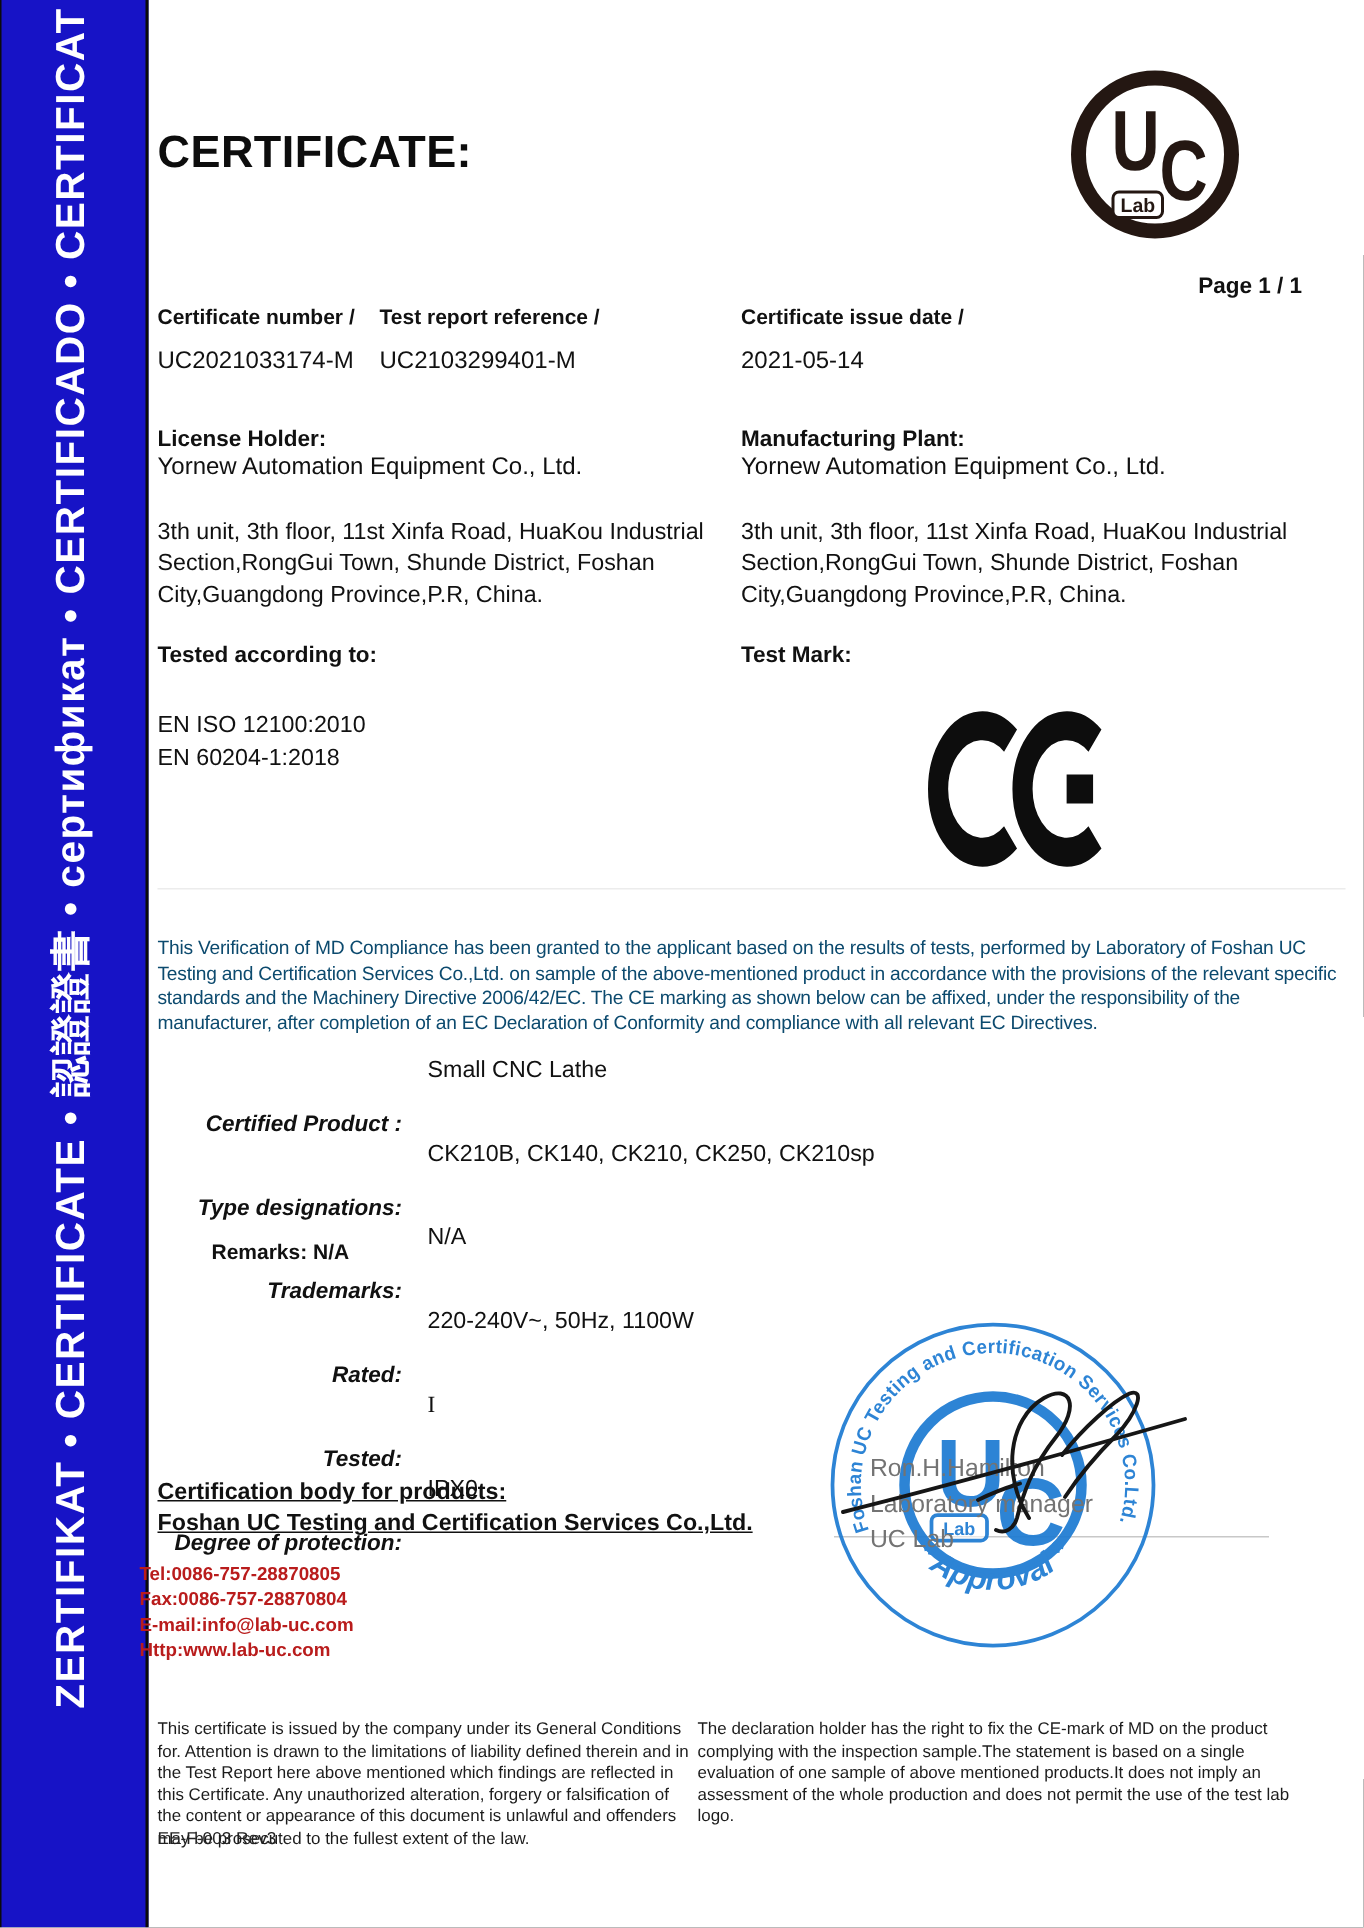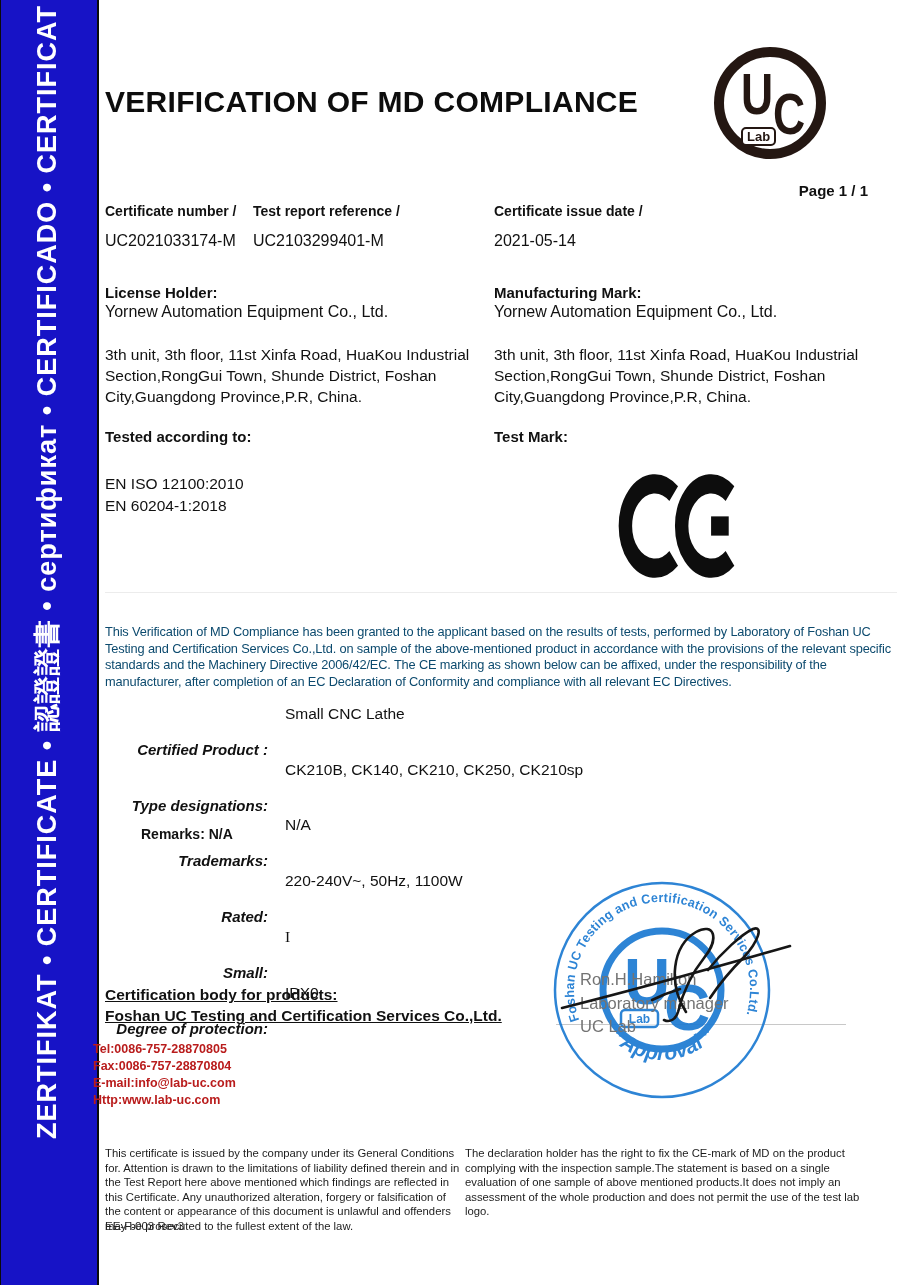--- a/index.html
+++ b/index.html
@@ -66,42 +66,42 @@
 </head>
 <body>
 
 <div id="page">
 
   <div class="abs sideband">
     <div class="abs sideband-text">ZERTIFIKAT • CERTIFICATE • 認證證書 • сертификат • CERTIFICADO • CERTIFICAT</div>
   </div>
 
   <div class="abs title">
-    <div>VERIFICATION OF MD COMPLIANCE</div>
+    <div>CERTIFICATE:</div>
   </div>
 
   <div class="abs uc-logo">
     <span class="lu">U</span>
     <span class="lc">C</span>
     <span class="lab">Lab</span>
   </div>
 
   <div class="abs page-label">Page 1 / 1</div>
 
   <div class="abs lbl" style="left:105px;top:203px;">Certificate number /</div>
   <div class="abs lbl" style="left:253px;top:203px;">Test report reference /</div>
   <div class="abs lbl" style="left:494px;top:203px;">Certificate issue date /</div>
 
   <div class="abs val" style="left:105px;top:232px;">UC2021033174-M</div>
   <div class="abs val" style="left:253px;top:232px;">UC2103299401-M</div>
   <div class="abs val" style="left:494px;top:232px;">2021-05-14</div>
 
   <div class="abs lbl" style="left:105px;top:284px;font-size:15px;">License Holder:</div>
   <div class="abs val" style="left:105px;top:303px;">Yornew Automation Equipment Co., Ltd.</div>
-  <div class="abs lbl" style="left:494px;top:284px;font-size:15px;">Manufacturing Mark:</div>
+  <div class="abs lbl" style="left:494px;top:284px;font-size:15px;">Manufacturing Plant:</div>
   <div class="abs val" style="left:494px;top:303px;">Yornew Automation Equipment Co., Ltd.</div>
 
   <div class="abs addr" style="left:105px;top:344px;">
     <div>3th unit, 3th floor, 11st Xinfa Road, HuaKou Industrial</div>
     <div>Section,RongGui Town, Shunde District, Foshan</div>
     <div>City,Guangdong Province,P.R, China.</div>
   </div>
   <div class="abs addr" style="left:494px;top:344px;">
     <div>3th unit, 3th floor, 11st Xinfa Road, HuaKou Industrial</div>
     <div>Section,RongGui Town, Shunde District, Foshan</div>
@@ -130,21 +130,21 @@
 
   <div class="abs prod">
     <div class="pl">Certified Product :</div>
     <div class="pv">Small CNC Lathe</div>
     <div class="pl">Type designations:</div>
     <div class="pv">CK210B, CK140, CK210, CK250, CK210sp</div>
     <div class="pl">Trademarks:</div>
     <div class="pv">N/A</div>
     <div class="pl">Rated:</div>
     <div class="pv">220-240V~, 50Hz,  1100W</div>
-    <div class="pl">Small:</div>
+    <div class="pl">Tested:</div>
     <div class="pv serif">I</div>
     <div class="pl">Degree of protection:</div>
     <div class="pv">IPX0</div>
   </div>
 
   <div class="abs remarks">Remarks: N/A</div>
 
   <div class="abs certbody">
     <div>Certification body for products:</div>
     <div>Foshan UC Testing and Certification Services Co.,Ltd.</div>

